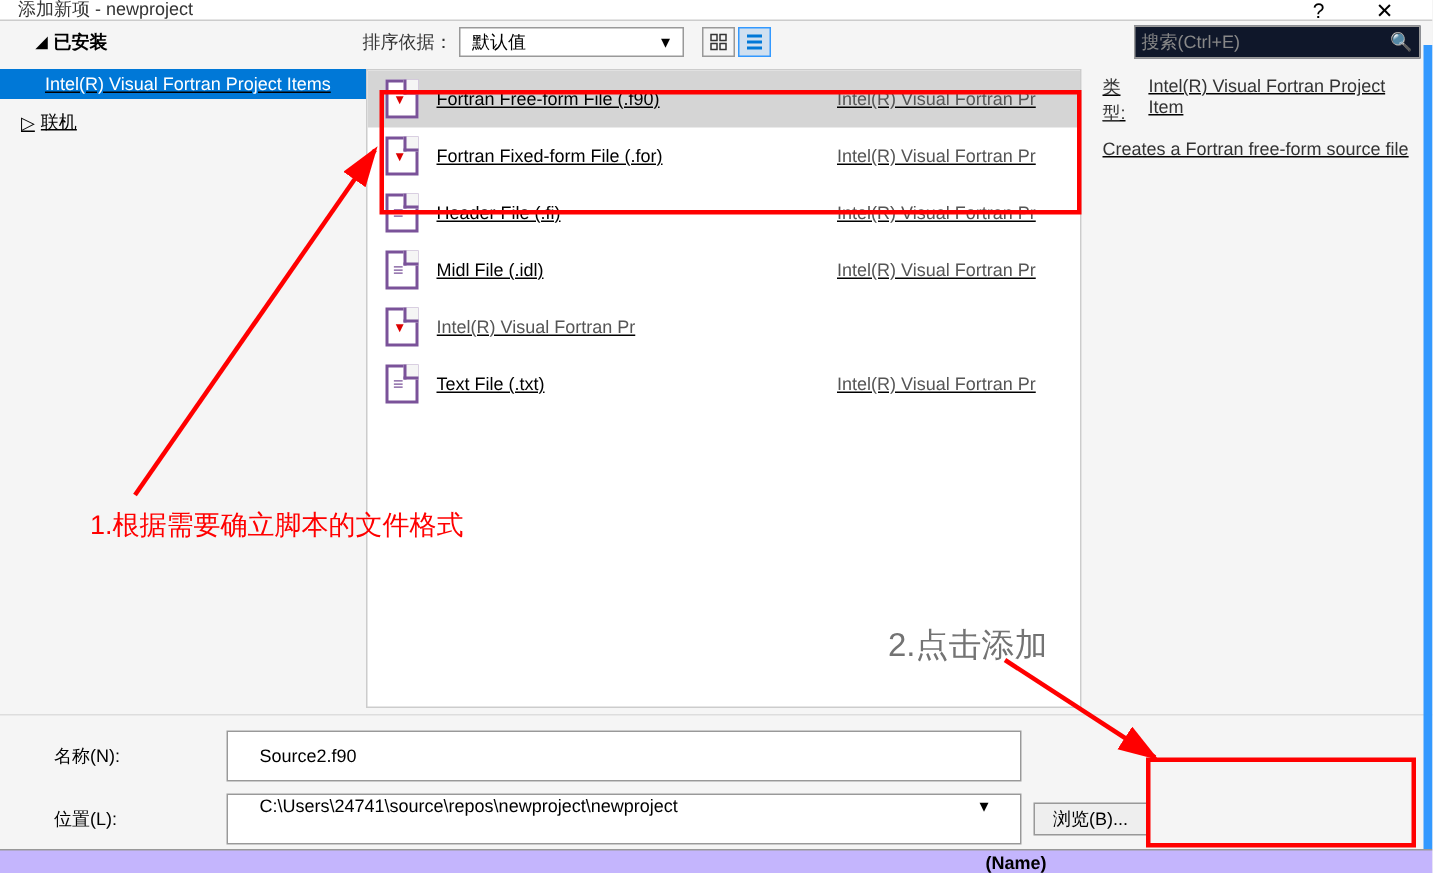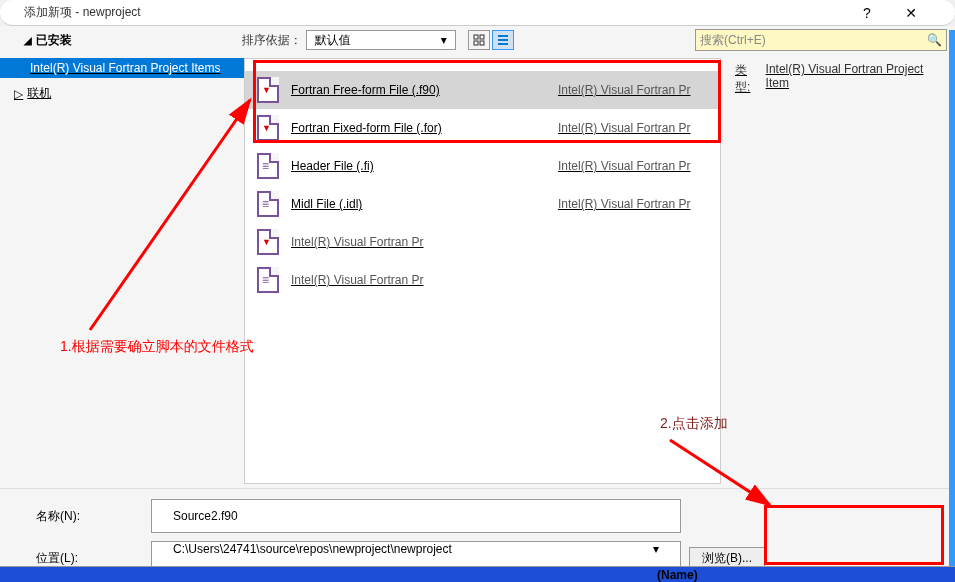--- a/index.html
+++ b/index.html
@@ -1,44 +1,44 @@
 <!DOCTYPE html>
 <html><head>
   <meta charset="utf-8">
   <style>
     * { box-sizing: border-box; margin: 0; padding: 0; font-family: 'Microsoft YaHei', 'Segoe UI', sans-serif; font-size: 12px; }
     body { background: #f0f0f0; width: 955px; height: 582px; position: relative; overflow: hidden; }
     
-    .titlebar { height: 26px; background: #fff; border-bottom: 1px solid #ccc; display: flex; align-items: center; padding: 0 24px; border-radius: 14px; }
+    .titlebar { height: 14px; background: #fff; border-bottom: 1px solid #ccc; display: flex; align-items: center; padding: 0 12px; }
     .titlebar-title { flex: 1; color: #333; }
     .titlebar-btns { display: flex; gap: 4px; }
     .titlebar-btn { width: 40px; height: 28px; display: flex; align-items: center; justify-content: center; cursor: pointer; font-size: 14px; }
     
     .toolbar-row { height: 28px; display: flex; align-items: center; padding: 2px 8px 2px 24px; background: #f5f5f5; }
     .installed-expander { display: flex; align-items: center; gap: 4px; font-weight: bold; }
     .expander-caret { font-size: 10px; }
     
     .sort-section { display: flex; align-items: center; margin-left: 170px; gap: 4px; }
     .sort-label { color: #333; }
     .sort-combo { width: 150px; height: 20px; border: 1px solid #999; background: #fff; padding: 0 8px; display: flex; align-items: center; justify-content: space-between; }
     .view-btns { display: flex; gap: 2px; margin-left: 8px; }
     .view-btn { width: 22px; height: 20px; border: 1px solid #999; display: flex; align-items: center; justify-content: center; }
     .view-btn.active { background: #d0e0f0; border-color: #3399ff; }
-    .search-box { width: 252px; height: 22px; border: 1px solid #999; background: #fef9c3; margin-left: auto; display: flex; align-items: center; padding: 0 4px; color: #888; }
+    .search-box { width: 191px; height: 22px; border: 1px solid #999; background: #0f172a; margin-left: auto; display: flex; align-items: center; padding: 0 4px; color: #888; }
     .search-icon { margin-left: auto; }
     
     .main-area { display: flex; height: 434px; background: #f5f5f5; text-decoration: underline; }
     .sidebar { width: 244px; padding-top: 4px; }
     .sidebar-item { padding: 3px 8px 3px 30px; cursor: pointer; }
     .sidebar-item.selected { background: #0078d7; color: #fff; }
     .online-item { display: flex; align-items: center; gap: 4px; padding: 3px 8px 3px 14px; margin-top: 4px; cursor: pointer; }
     
     .template-list { flex: 1; background: #fff; border: 1px solid #ccc; margin: 4px 4px 4px 0; overflow: hidden; position: relative; }
     .template-item { display: flex; align-items: center; height: 38px; padding: 0 12px; gap: 12px; cursor: pointer; }
-    .template-item.selected { background: #d5d5d5; margin-top: 12px; }
+    .template-item.selected { background: #d5d5d5; }
     .template-icon { width: 22px; height: 26px; border: 2px solid #7a5299; position: relative; background: #fff; }
     .template-icon::before { content: ''; position: absolute; right: -2px; top: -2px; width: 8px; height: 8px; background: #f5f5f5; border-left: 2px solid #7a5299; border-bottom: 2px solid #7a5299; }
     .template-icon.resource::after { content: '▼'; position: absolute; left: 3px; top: 6px; font-size: 9px; color: #d00; }
     .template-icon.text::after { content: '≡'; position: absolute; left: 3px; top: 4px; font-size: 12px; color: #7a5299; }
     .template-name { flex: 1; }
     .template-category { color: #555; width: 150px; overflow: hidden; white-space: nowrap; }
     
     .detail-panel { width: 230px; padding: 8px 10px; }
     .detail-label { color: #333; }
     .detail-value { color: #333; }
@@ -49,26 +49,26 @@
     .field-label { width: 80px; }
     .field-input { flex: 1; max-width: 530px; height: 34px; border: 1px solid #999; padding: 0 21px; background: #fff; margin-left: 27px; }
     .field-input.combo { display: flex; align-items: flex-start; justify-content: space-between; }
     .browse-btn { width: 76px; height: 22px; border: 1px solid #999; background: #eee; cursor: pointer; }
     
     .button-row { display: flex; justify-content: flex-end; gap: 10px; padding: 0 20px 12px 0; }
     .dlg-btn { width: 74px; height: 24px; border: 1px solid #999; background: #eee; cursor: pointer; }
     
     .annot-red-box1 { position: absolute; border: 3px solid red; left: 253px; top: 60px; width: 468px; height: 83px; pointer-events: none; }
     .annot-red-box2 { position: absolute; border: 3px solid red; left: 764px; top: 505px; width: 180px; height: 60px; pointer-events: none; }
-    .annot-text1 { position: absolute; left: 60px; top: 338px; color: red; font-size: 14px; pointer-events: none; }
-    .annot-text2 { position: absolute; left: 660px; top: 415px; color: #7f1d1d; font-size: 14px; pointer-events: none; }
+    .annot-text1 { position: absolute; left: 60px; top: 338px; color: red; font-size: 18px; pointer-events: none; }
+    .annot-text2 { position: absolute; left: 592px; top: 415px; color: #737373; font-size: 22px; pointer-events: none; }
     
     .arrow-svg { position: absolute; pointer-events: none; }
     
-    .bottom-strip { position: absolute; bottom: 0; left: 0; right: 0; height: 16px; background: #1d4ed8; border-top: 1px solid #999; display: flex; align-items: center; padding-left: 657px; font-size: 11px; }
+    .bottom-strip { position: absolute; bottom: 0; left: 0; right: 0; height: 16px; background: #c4b5fd; border-top: 1px solid #999; display: flex; align-items: center; padding-left: 657px; font-size: 11px; }
     .right-strip { position: absolute; right: 0; top: 30px; width: 6px; bottom: 16px; background: #3399ff; }
   </style>
 </head>
 <body>
 
 <div class="titlebar">
   <span class="titlebar-title">添加新项 - newproject</span>
   <div class="titlebar-btns">
     <div class="titlebar-btn">?</div>
     <div class="titlebar-btn">✕</div>
@@ -141,28 +141,32 @@
         <div class="template-icon text"></div>
         <span class="template-name">Midl File (.idl)</span>
         <span class="template-category">Intel(R) Visual Fortran Pr</span>
       </div>
       <div class="template-item">
         <div class="template-icon resource"></div>
         <span class="template-category">Intel(R) Visual Fortran Pr</span>
       </div>
       <div class="template-item">
         <div class="template-icon text"></div>
+        <span class="template-name">Text File (.txt)</span>
         <span class="template-category">Intel(R) Visual Fortran Pr</span>
       </div>
     </div>
 
   <div class="detail-panel">
     <div class="detail-row">
       <span class="detail-label">类型:</span>
       <span class="detail-value">Intel(R) Visual Fortran Project Item</span>
+    </div>
+    <div class="detail-row">
+      <span class="detail-value">Creates a Fortran free-form source file</span>
     </div>
   </div>
 </div>
 
 <div class="bottom-panel">
   <div class="field-row">
     <span class="field-label">名称(N):</span>
     <input class="field-input" value="Source2.f90" style="">
   </div>
   <div class="field-row">

